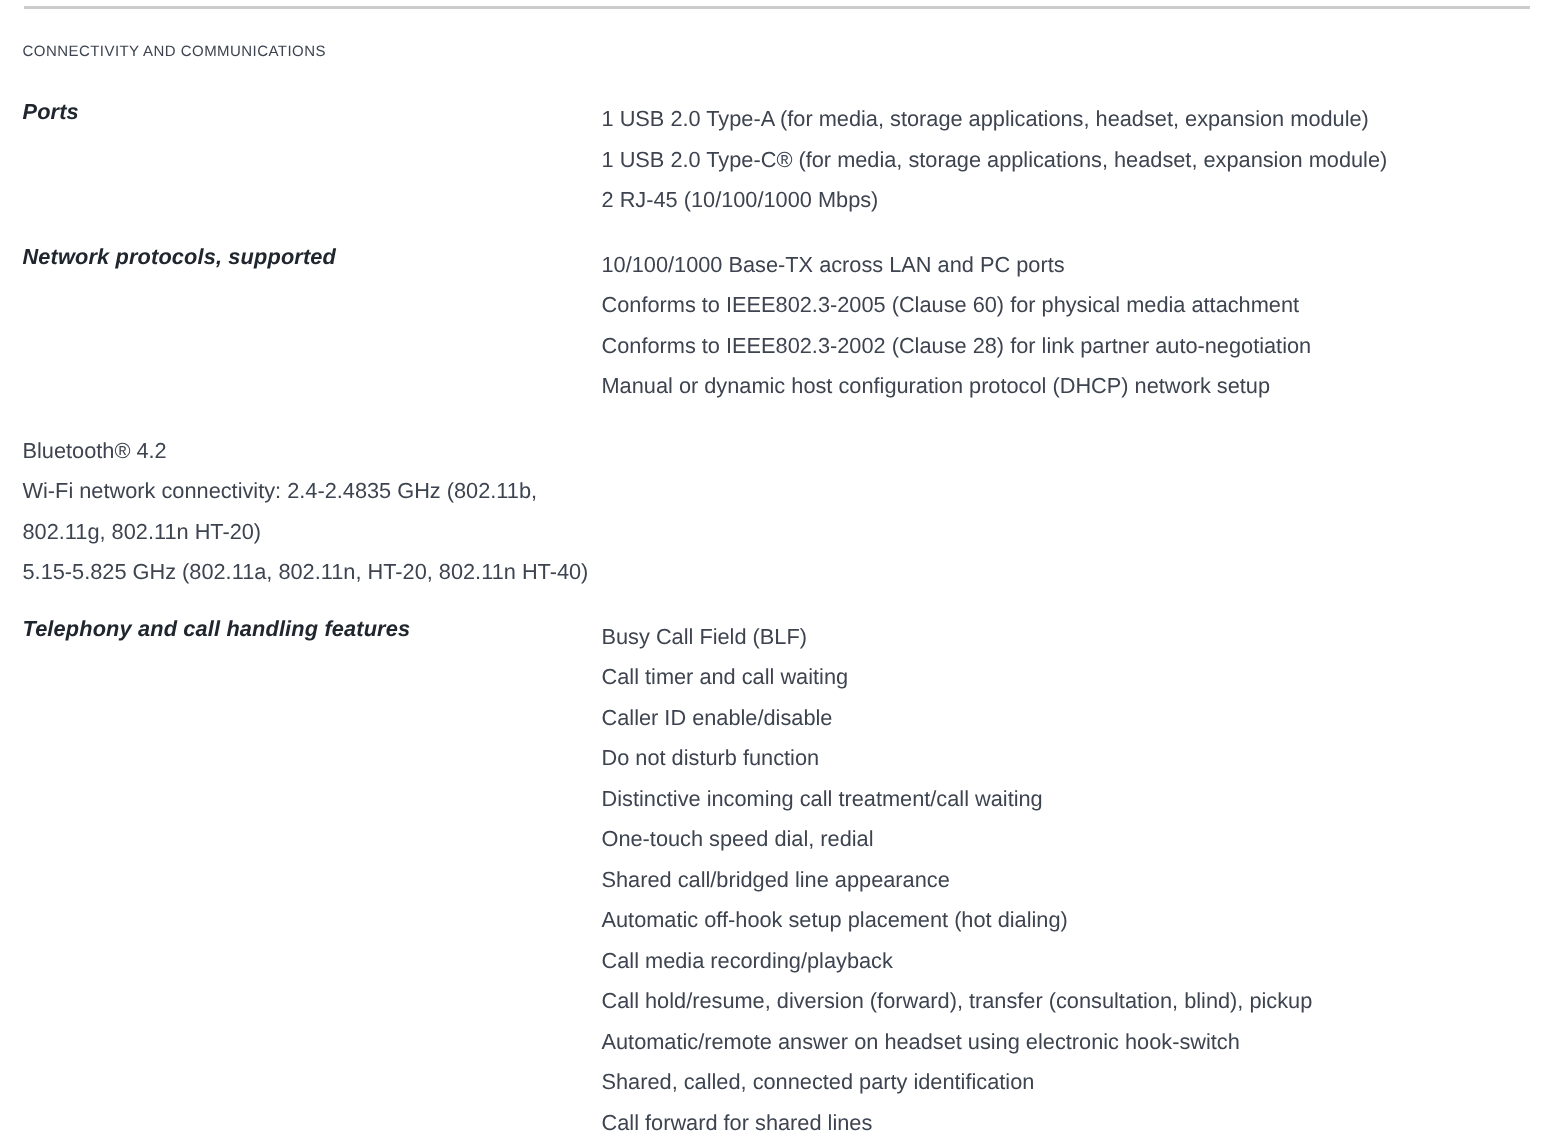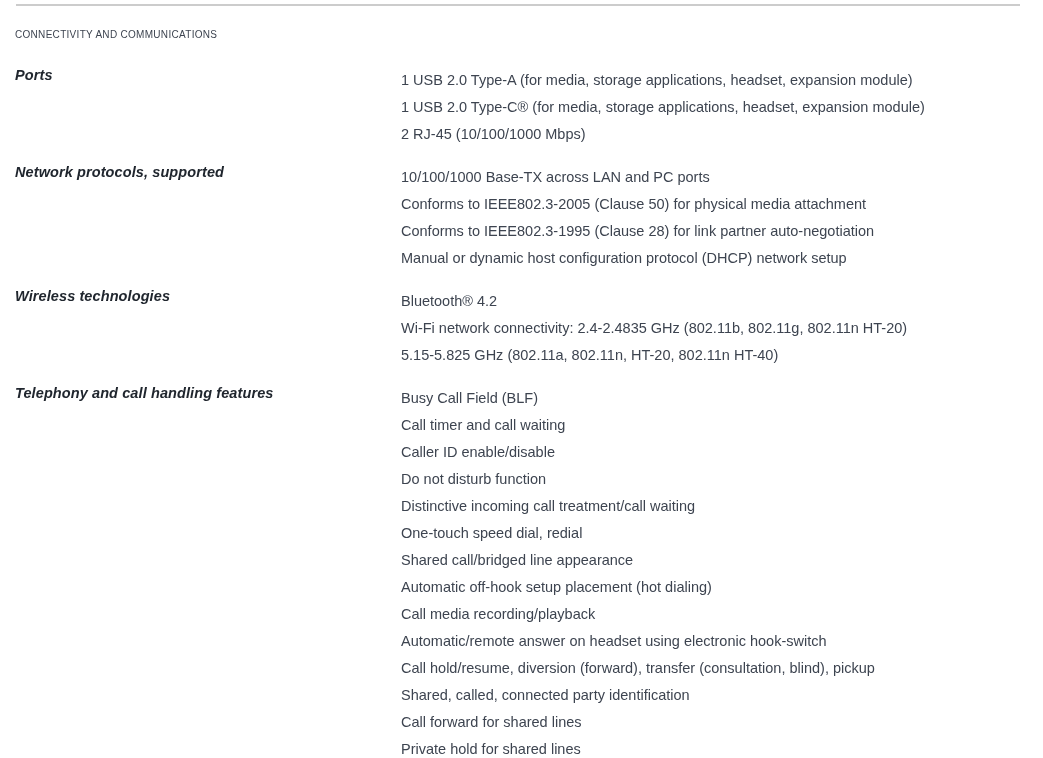--- a/index.html
+++ b/index.html
@@ -74,48 +74,47 @@
           <div class="spec-line">1 USB 2.0 Type-A (for media, storage applications, headset, expansion module)</div>
           <div class="spec-line">1 USB 2.0 Type-C® (for media, storage applications, headset, expansion module)</div>
           <div class="spec-line">2 RJ-45 (10/100/1000 Mbps)</div>
         </div>
   </div>
 
   <div class="spec-row">
     <div class="spec-label">Network protocols, supported</div>
     <div class="spec-values">
           <div class="spec-line">10/100/1000 Base-TX across LAN and PC ports</div>
-          <div class="spec-line">Conforms to IEEE802.3-2005 (Clause 50) for physical media attachment</div>
-          <div class="spec-line">Conforms to IEEE802.3-1995 (Clause 28) for link partner auto-negotiation</div>
+          <div class="spec-line">Conforms to IEEE802.3-2005 (Clause 60) for physical media attachment</div>
+          <div class="spec-line">Conforms to IEEE802.3-2002 (Clause 28) for link partner auto-negotiation</div>
           <div class="spec-line">Manual or dynamic host configuration protocol (DHCP) network setup</div>
         </div>
   </div>
 
   <div class="spec-row">
-    <div class="spec-label">Wireless technologies</div>
     <div class="spec-values">
           <div class="spec-line">Bluetooth® 4.2</div>
           <div class="spec-line">Wi-Fi network connectivity: 2.4-2.4835 GHz (802.11b, 802.11g, 802.11n HT-20)</div>
           <div class="spec-line">5.15-5.825 GHz (802.11a, 802.11n, HT-20, 802.11n HT-40)</div>
         </div>
   </div>
 
   <div class="spec-row">
     <div class="spec-label">Telephony and call handling features</div>
     <div class="spec-values">
           <div class="spec-line">Busy Call Field (BLF)</div>
           <div class="spec-line">Call timer and call waiting</div>
           <div class="spec-line">Caller ID enable/disable</div>
           <div class="spec-line">Do not disturb function</div>
           <div class="spec-line">Distinctive incoming call treatment/call waiting</div>
           <div class="spec-line">One-touch speed dial, redial</div>
           <div class="spec-line">Shared call/bridged line appearance</div>
           <div class="spec-line">Automatic off-hook setup placement (hot dialing)</div>
           <div class="spec-line">Call media recording/playback</div>
+          <div class="spec-line">Call hold/resume, diversion (forward), transfer (consultation, blind), pickup</div>
           <div class="spec-line">Automatic/remote answer on headset using electronic hook-switch</div>
-          <div class="spec-line">Call hold/resume, diversion (forward), transfer (consultation, blind), pickup</div>
           <div class="spec-line">Shared, called, connected party identification</div>
           <div class="spec-line">Call forward for shared lines</div>
           <div class="spec-line">Private hold for shared lines</div>
         </div>
   </div>
 </div>
 </div>
 
 </body></html>

